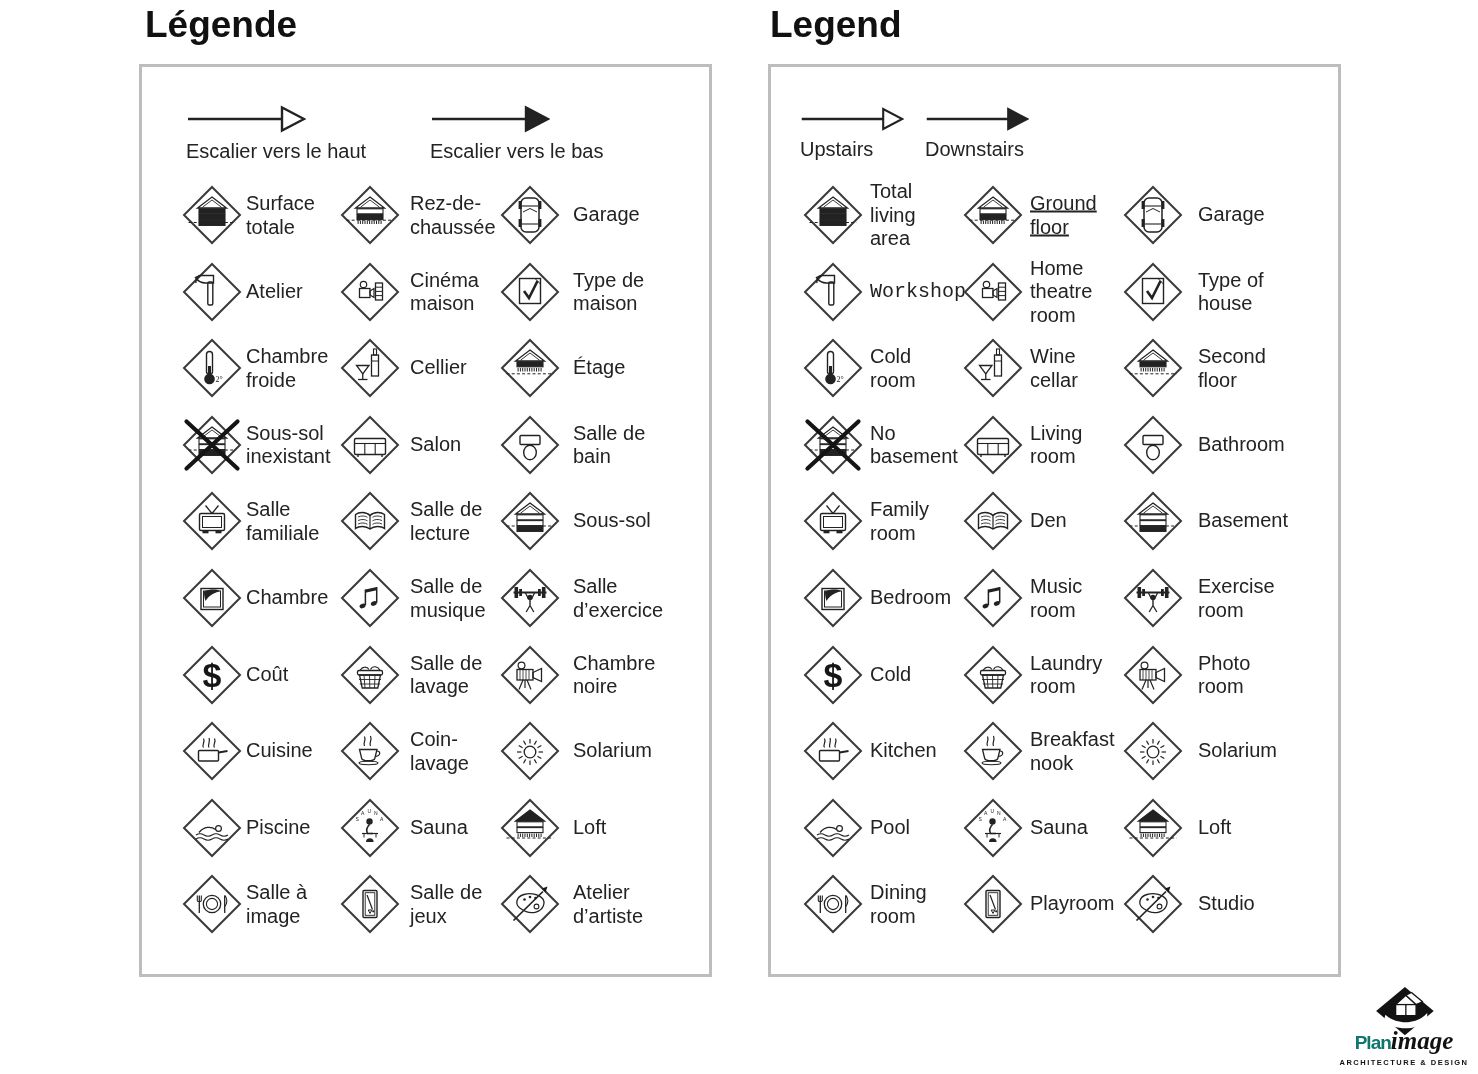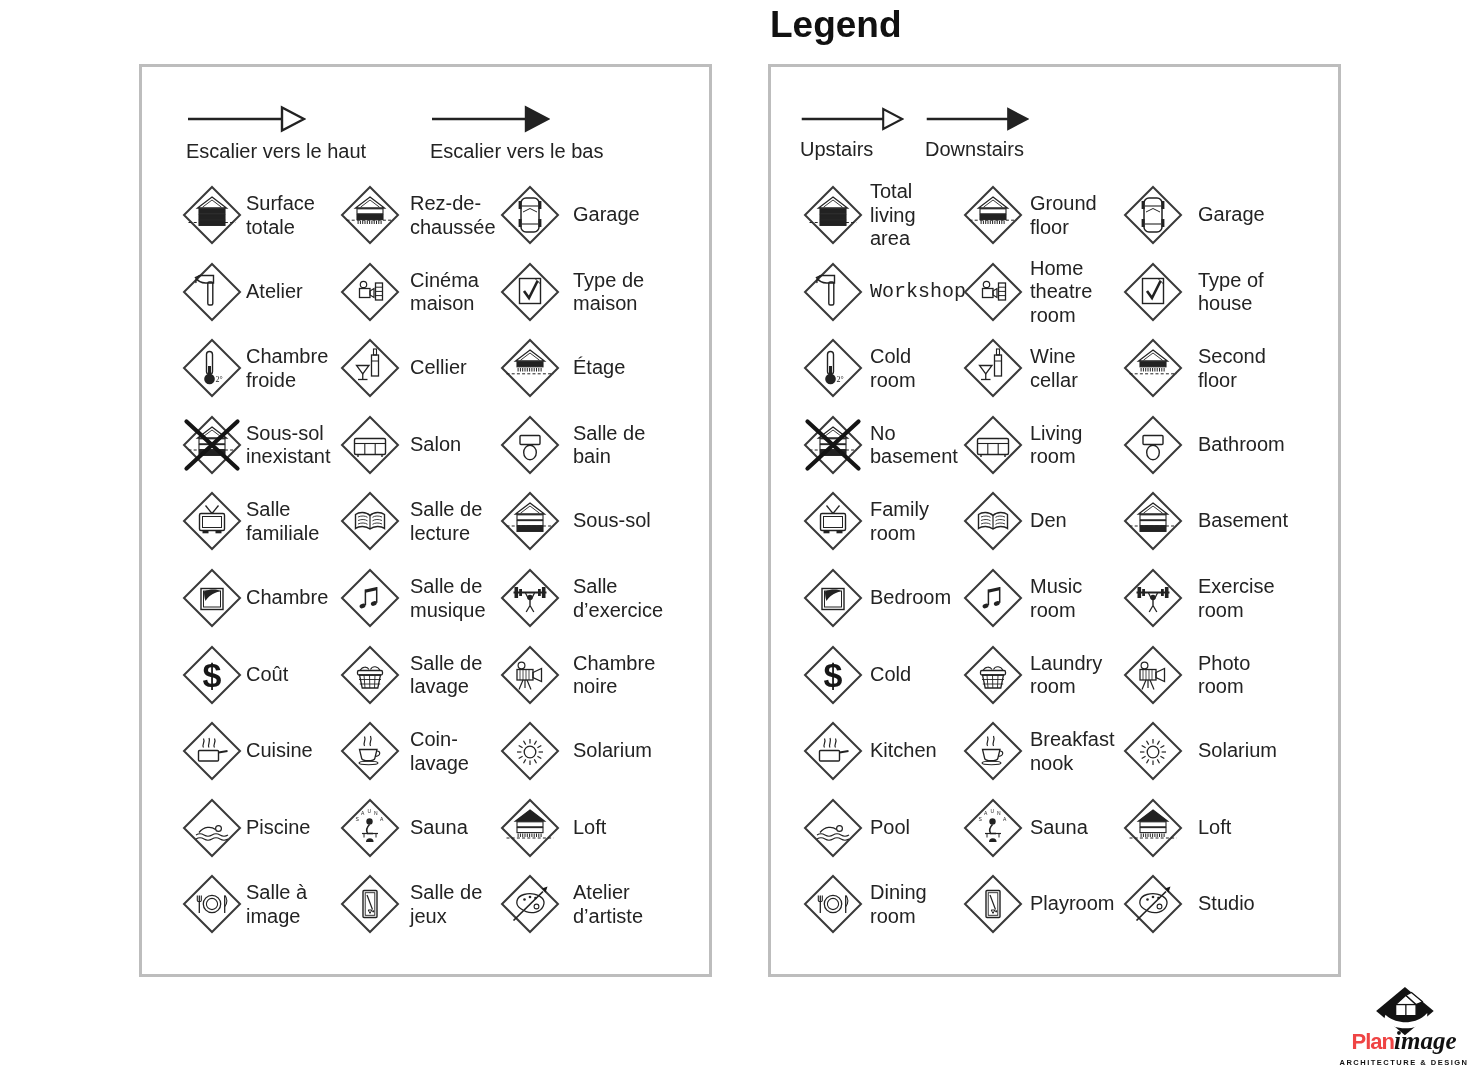--- a/index.html
+++ b/index.html
@@ -14,29 +14,30 @@
   .panel-en{left:768px;}
   .arrow-group{position:absolute;}
   .arrow-label{font-size:20px;color:#232323;white-space:nowrap;margin-top:6px;}
   .diamond-icon{position:absolute;width:60px;height:60px;}
   .diamond-icon svg{width:60px;height:60px;display:block;overflow:visible;}
   .cell-label{position:absolute;transform:translateY(-50%);width:128px;
               font-size:20px;line-height:23.5px;color:#232323;white-space:pre-line;}
   .logo{position:absolute;left:1336px;top:986px;width:136px;text-align:center;}
   .logo-mark{width:66px;height:52px;display:block;margin:0 auto;}
   .logo-text{margin-top:-10px;line-height:26px;white-space:nowrap;}
-  .logo-plan{font-weight:bold;font-size:22px;letter-spacing:-1px;color:#ef4444;}
+  .logo-plan{font-weight:bold;font-size:19px;letter-spacing:-1px;color:#0f766e;}
   .logo-image{font-style:italic;font-weight:bold;font-size:25px;color:#111;
               font-family:"Liberation Serif",serif;}
   .logo-tagline{font-size:7.5px;font-weight:bold;letter-spacing:1.5px;color:#111;margin-top:1px;}
 </style>
 </head>
 <body>
 
 <div class="page">
+  <h1 class="title title-fr">Légende</h1>
   <h1 class="title title-en">Legend</h1>
 
   <div class="panel panel-fr">
       <div class="arrow-group" style="left: 44px; top: 37px;">
         <svg viewBox="0 0 120 30" style="width:120px;height:30px;display:block">
     <line x1="2" y1="15" x2="96" y2="15" stroke="#222222" stroke-width="2.6"></line>
     <polygon points="96,3.5 96,26.5 118,15" fill="#fff" stroke="#222222" stroke-width="2.4"></polygon>
         </svg>
         <div class="arrow-label">Escalier vers le haut</div>
       </div>
@@ -459,21 +460,21 @@
         <svg viewBox="0 0 60 60">
           <polygon points="30,2 58,30 30,58 2,30" fill="#fff" stroke="#3a3a3a" stroke-width="2"></polygon>
           <polygon points="30,12 44.5,23 15.5,23" fill="none" stroke="#222222" stroke-width="1.3"></polygon>
           <polyline points="20.5,22.2 30,15 39.5,22.2" fill="none" stroke="#222222" stroke-width="0.9"></polyline>
           <rect x="17" y="23.8" width="26" height="5" fill="none" stroke="#222222" stroke-width="1.1"></rect>
           <rect x="17" y="29.6" width="26" height="5" fill="#222222" stroke="#222222" stroke-width="1.1"></rect>
           <line x1="17.6" y1="37.2" x2="42.4" y2="37.2" stroke="#222222" stroke-width="3.4" stroke-dasharray="1 1.3"></line>
           <line x1="6.5" y1="35.2" x2="53.5" y2="35.2" stroke="#222222" stroke-width="1" stroke-dasharray="3 2.2"></line>
         </svg>
       </span>
-      <div class="cell-label" style="left: 259px; top: 148px;">Ground
+      <div class="cell-label" style="left: 259px; top: 148px; text-decoration: underline;">Ground
 floor</div>
       <span class="diamond-icon" style="left: 352px; top: 118px;">
         <svg viewBox="0 0 60 60">
           <polygon points="30,2 58,30 30,58 2,30" fill="#fff" stroke="#3a3a3a" stroke-width="2"></polygon>
           <rect x="21" y="13" width="18" height="34" rx="5" fill="none" stroke="#222222" stroke-width="1.5"></rect>
    <line x1="22" y1="21" x2="38" y2="21" stroke="#222222" stroke-width="1.1"></line>
    <path d="M23,27 L30,23.5 L37,27" fill="none" stroke="#222222" stroke-width="1"></path>
    <line x1="22" y1="39" x2="38" y2="39" stroke="#222222" stroke-width="1.1"></line>
    <rect x="18.6" y="16" width="3" height="8" fill="#222222"></rect>
           <rect x="38.4" y="16" width="3" height="8" fill="#222222"></rect>

